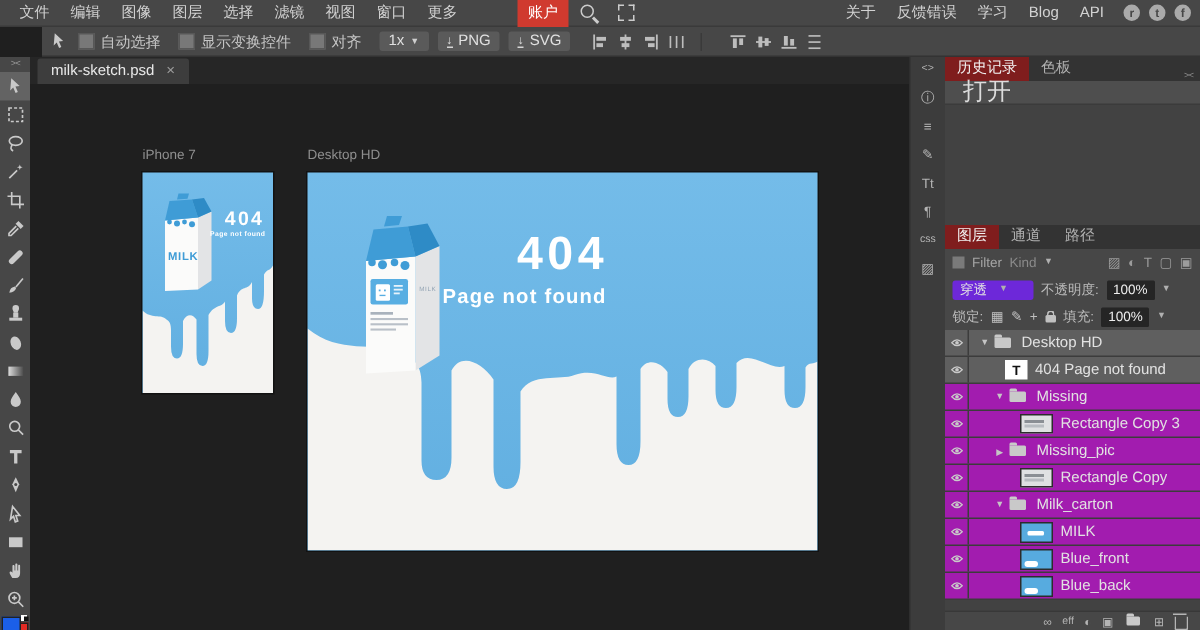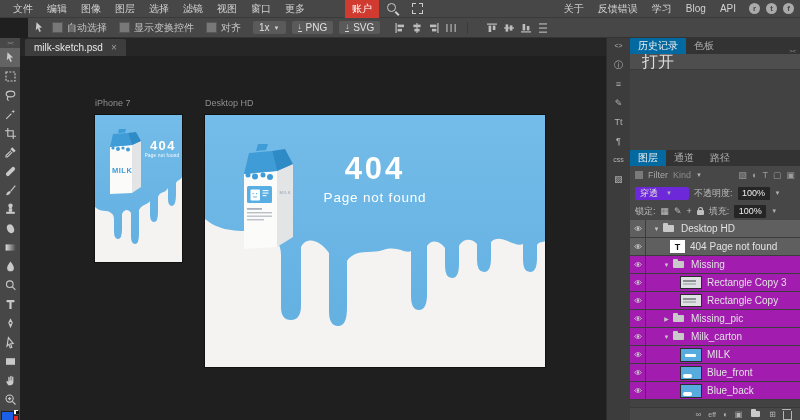--- a/index.html
+++ b/index.html
@@ -44,30 +44,30 @@
   .swfg{position:absolute;left:0;top:1px;width:11px;height:11px;background:#1b5fe8;border:1px solid #222;z-index:2;}
   .swbg{position:absolute;right:0;bottom:0;width:11px;height:11px;background:#e42a24;border:1px solid #222;z-index:1;}
   .swmini-w{position:absolute;right:1px;top:0;width:4px;height:4px;background:#fff;z-index:3;}
   .swmini-b{position:absolute;right:0px;top:1px;width:3px;height:3px;background:#111;z-index:4;}
   
   .canvas{position:absolute;left:20px;top:56px;width:586px;height:364px;background:#1f1f1f;overflow:hidden;}
   .blabel{position:absolute;font-size:9px;color:#8f8f8f;}
   .board{position:absolute;background:linear-gradient(180deg,#74bce9,#60aee0);box-shadow:0 0 0 1px rgba(0,0,0,.4);overflow:hidden;}
   .pool{position:absolute;left:0;top:0;}
   .aw404{position:absolute;color:#fff;font-weight:bold;text-align:center;line-height:1;}
-  .awmsg{position:absolute;color:#fff;font-weight:normal;text-align:center;line-height:1;}
+  .awmsg{position:absolute;color:#fff;font-weight:bold;line-height:1;}
   
   .pstrip{position:absolute;left:606px;top:38px;width:24px;height:382px;background:#3c3c3c;border-left:1px solid #2e2e2e;display:flex;flex-direction:column;align-items:center;padding-top:3px;gap:9px;box-sizing:border-box;font-size:9px;color:#b5b5b5;}
   .pstrip .pic{line-height:10px;}
   .pstrip .tiny{font-size:7px;}
   
   .panel{position:absolute;left:630px;width:170px;background:#474747;box-sizing:border-box;}
   .ptabs{height:16px;background:#333;display:flex;font-size:10px;align-items:flex-end;}
   .ptab{padding:0 8px;line-height:16px;color:#b0b0b0;}
-  .ptab.act{background:#0369a1;color:#f2f2f2;}
+  .ptab.act{background:#7f1d1d;color:#f2f2f2;}
   .pcollapse{margin-left:auto;font-size:6px;color:#909090;letter-spacing:-1px;padding:5px 5px 0 0;}
   .pbody{background:#424242;}
   .hrow{height:15px;line-height:15px;padding-left:12px;font-size:16px;color:#ddd;border-bottom:1px solid #3b3b3b;background:#4e4e4e;}
   
   .flrow{display:flex;align-items:center;height:18px;padding:0 5px;font-size:9px;color:#a5a5a5;gap:5px;}
   .fchk{width:8px;height:8px;background:#7a7a7a;flex:none;}
   .kind{color:#8b8b8b;}
   .flicons{margin-left:auto;display:flex;gap:5px;font-size:9px;color:#9c9c9c;align-items:center;}
   .dropd{background:#6d28d9;border-radius:2px;height:13px;line-height:13px;padding:0 5px;font-size:9px;color:#e2e2e2;display:flex;gap:8px;align-items:center;}
   .vbox{background:#252525;border-radius:1px;padding:0 4px;height:13px;line-height:13px;font-size:9px;color:#eee;min-width:24px;text-align:center;}
@@ -509,36 +509,36 @@
       </div>
 
 
       <div class="lrow">
         <span class="eyebox">
             <svg class="eye" viewBox="0 0 10 8">
               <path d="M1 4Q5 -0.5 9 4Q5 8.5 1 4z" fill="none" stroke="#c9c9c9" stroke-width="0.9"></path>
               <circle cx="5" cy="4" r="1.4" fill="#c9c9c9"></circle>
             </svg>
           </span>
-        <span class="sp34"></span>
-          <span class="thumbR"></span>
-        <span class="lname">Rectangle Copy</span>
-      </div>
-
-      <div class="lrow">
-        <span class="eyebox">
-            <svg class="eye" viewBox="0 0 10 8">
-              <path d="M1 4Q5 -0.5 9 4Q5 8.5 1 4z" fill="none" stroke="#c9c9c9" stroke-width="0.9"></path>
-              <circle cx="5" cy="4" r="1.4" fill="#c9c9c9"></circle>
-            </svg>
-          </span>
         <span class="sp16"></span>
           <span class="tri">▶</span>
           <span class="fold"></span>
         <span class="lname">Missing_pic</span>
+      </div>
+
+      <div class="lrow">
+        <span class="eyebox">
+            <svg class="eye" viewBox="0 0 10 8">
+              <path d="M1 4Q5 -0.5 9 4Q5 8.5 1 4z" fill="none" stroke="#c9c9c9" stroke-width="0.9"></path>
+              <circle cx="5" cy="4" r="1.4" fill="#c9c9c9"></circle>
+            </svg>
+          </span>
+        <span class="sp34"></span>
+          <span class="thumbR"></span>
+        <span class="lname">Rectangle Copy</span>
       </div>
 
       <div class="lrow">
         <span class="eyebox">
             <svg class="eye" viewBox="0 0 10 8">
               <path d="M1 4Q5 -0.5 9 4Q5 8.5 1 4z" fill="none" stroke="#c9c9c9" stroke-width="0.9"></path>
               <circle cx="5" cy="4" r="1.4" fill="#c9c9c9"></circle>
             </svg>
           </span>
         <span class="sp16"></span>

